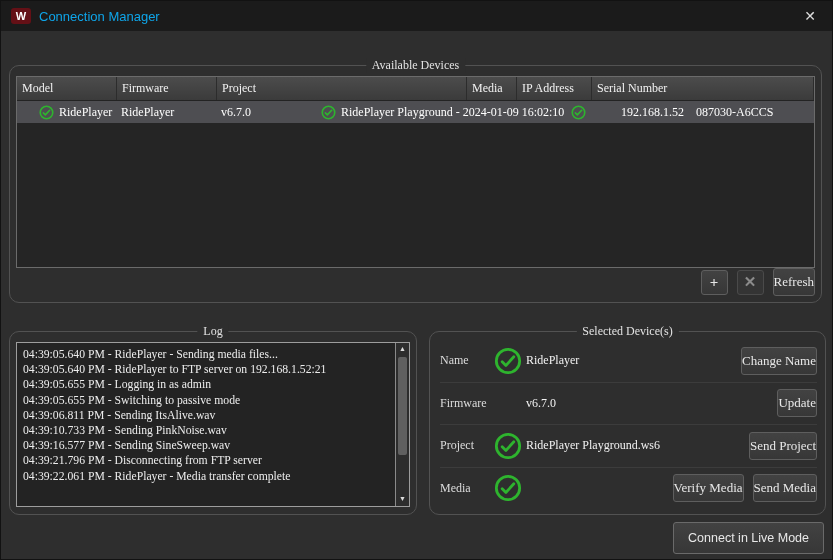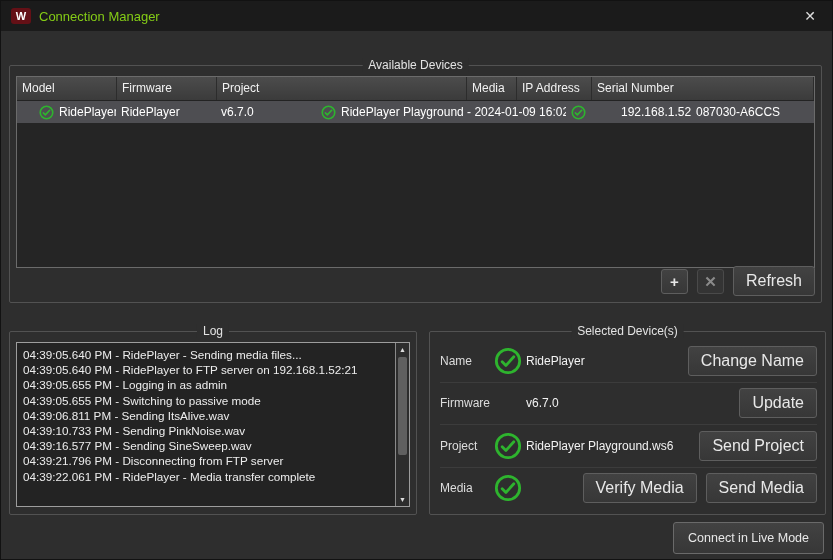--- a/index.html
+++ b/index.html
@@ -5,45 +5,45 @@
   * { box-sizing: border-box; margin: 0; padding: 0; }
   html,body { width:833px; height:560px; background:#1a1a1a; }
   body { font-family:"Liberation Sans", sans-serif; font-size:12px; color:#e8e8e8; overflow:hidden; }
 
   .window { position:relative; width:833px; height:560px; background:#2e2e2e; border:1px solid #121212; }
 
   
   .titlebar { height:30px; background:#1b1b1b; display:flex; align-items:center; padding:0 12px 0 10px; }
   .logo { width:20px; height:16px; background:#641016; border-radius:3px; color:#fff; font-weight:bold;
           font-size:11px; display:flex; align-items:center; justify-content:center; }
-  .wtitle { margin-left:8px; font-size:13px; color:#84cc16; }
+  .wtitle { margin-left:8px; font-size:13px; color:#0ea5e9; }
   .close { margin-left:auto; font-size:14px; color:#dddddd; cursor:pointer; padding:2px 4px; }
 
   
-  .groupbox { position:absolute; border:1px solid #525252; border-radius:2px; }
+  .groupbox { position:absolute; border:1px solid #525252; border-radius:10px;font-family:Liberation Serif, serif; }
   .gb-title { position:absolute; top:-8px; left:50%; transform:translateX(-50%); background:#2e2e2e;
               padding:0 6px; color:#e3e3e3; white-space:nowrap; }
 
   .devices { left:8px; top:64px; width:813px; height:238px; }
 
   
   .table { position:absolute; left:6px; top:10px; right:6px; height:192px; border:1px solid #6b6b6b; background:#252525; overflow:hidden; }
   .thead { display:flex; height:24px; background:linear-gradient(#4c4c4c,#3b3b3b); border-bottom:1px solid #232323; }
   .th { padding-left:5px; line-height:23px; color:#f2f2f2; border-right:1px solid #2c2c2c; white-space:nowrap; overflow:hidden; }
   .c0{width:99px;} .c1{width:100px;} .c2{width:100px;} .c3{width:250px;} .c4{width:50px;} .c5{width:75px;} .c6{flex:1;}
   .trow { display:flex; height:22px; align-items:center; }
   .trow.selected { background:#4e4e52; }
   .td { padding-left:5px; color:#ffffff; white-space:nowrap; overflow:hidden; display:flex; align-items:center; gap:5px; height:100%; }
   .td.name-cell { padding-left:22px; }
   .check-sm { width:15px; height:15px; flex:0 0 auto; }
   .check-lg { width:28px; height:28px; flex:0 0 auto; }
 
   
   .btn { background:linear-gradient(#424242,#373737); border:1px solid #5e5e5e; border-radius:3px;
-         color:#e8e8e8; font-family:inherit; font-size:16px; padding:5px 12px; cursor:pointer; white-space:nowrap; }
+         color:#e8e8e8; font-family:inherit; font-size:13px; padding:5px 0; cursor:pointer; white-space:nowrap; }
   .icon-btn { width:27px; height:25px; padding:0; font-size:15px; font-weight:bold; line-height:1; }
   .icon-btn.disabled { color:#8b8b8b; border-color:#4a4a4a; background:#343434; }
   .table-actions { position:absolute; right:6px; bottom:6px; display:flex; gap:9px; align-items:center; }
 
   
   .logbox { left:8px; top:330px; width:408px; height:184px; }
   .log-list { position:absolute; left:6px; top:10px; right:6px; bottom:7px; border:1px solid #9d9d9d;
               background:#232323; padding:4px 20px 3px 6px; overflow:hidden; }
   .log-entry { line-height:15.2px; font-size:11.7px; color:#ededed; white-space:nowrap; overflow:hidden; }
   .scrollbar { position:absolute; top:0; right:0; bottom:0; width:14px; background:#2d2d2d; border-left:1px solid #8a8a8a; }

